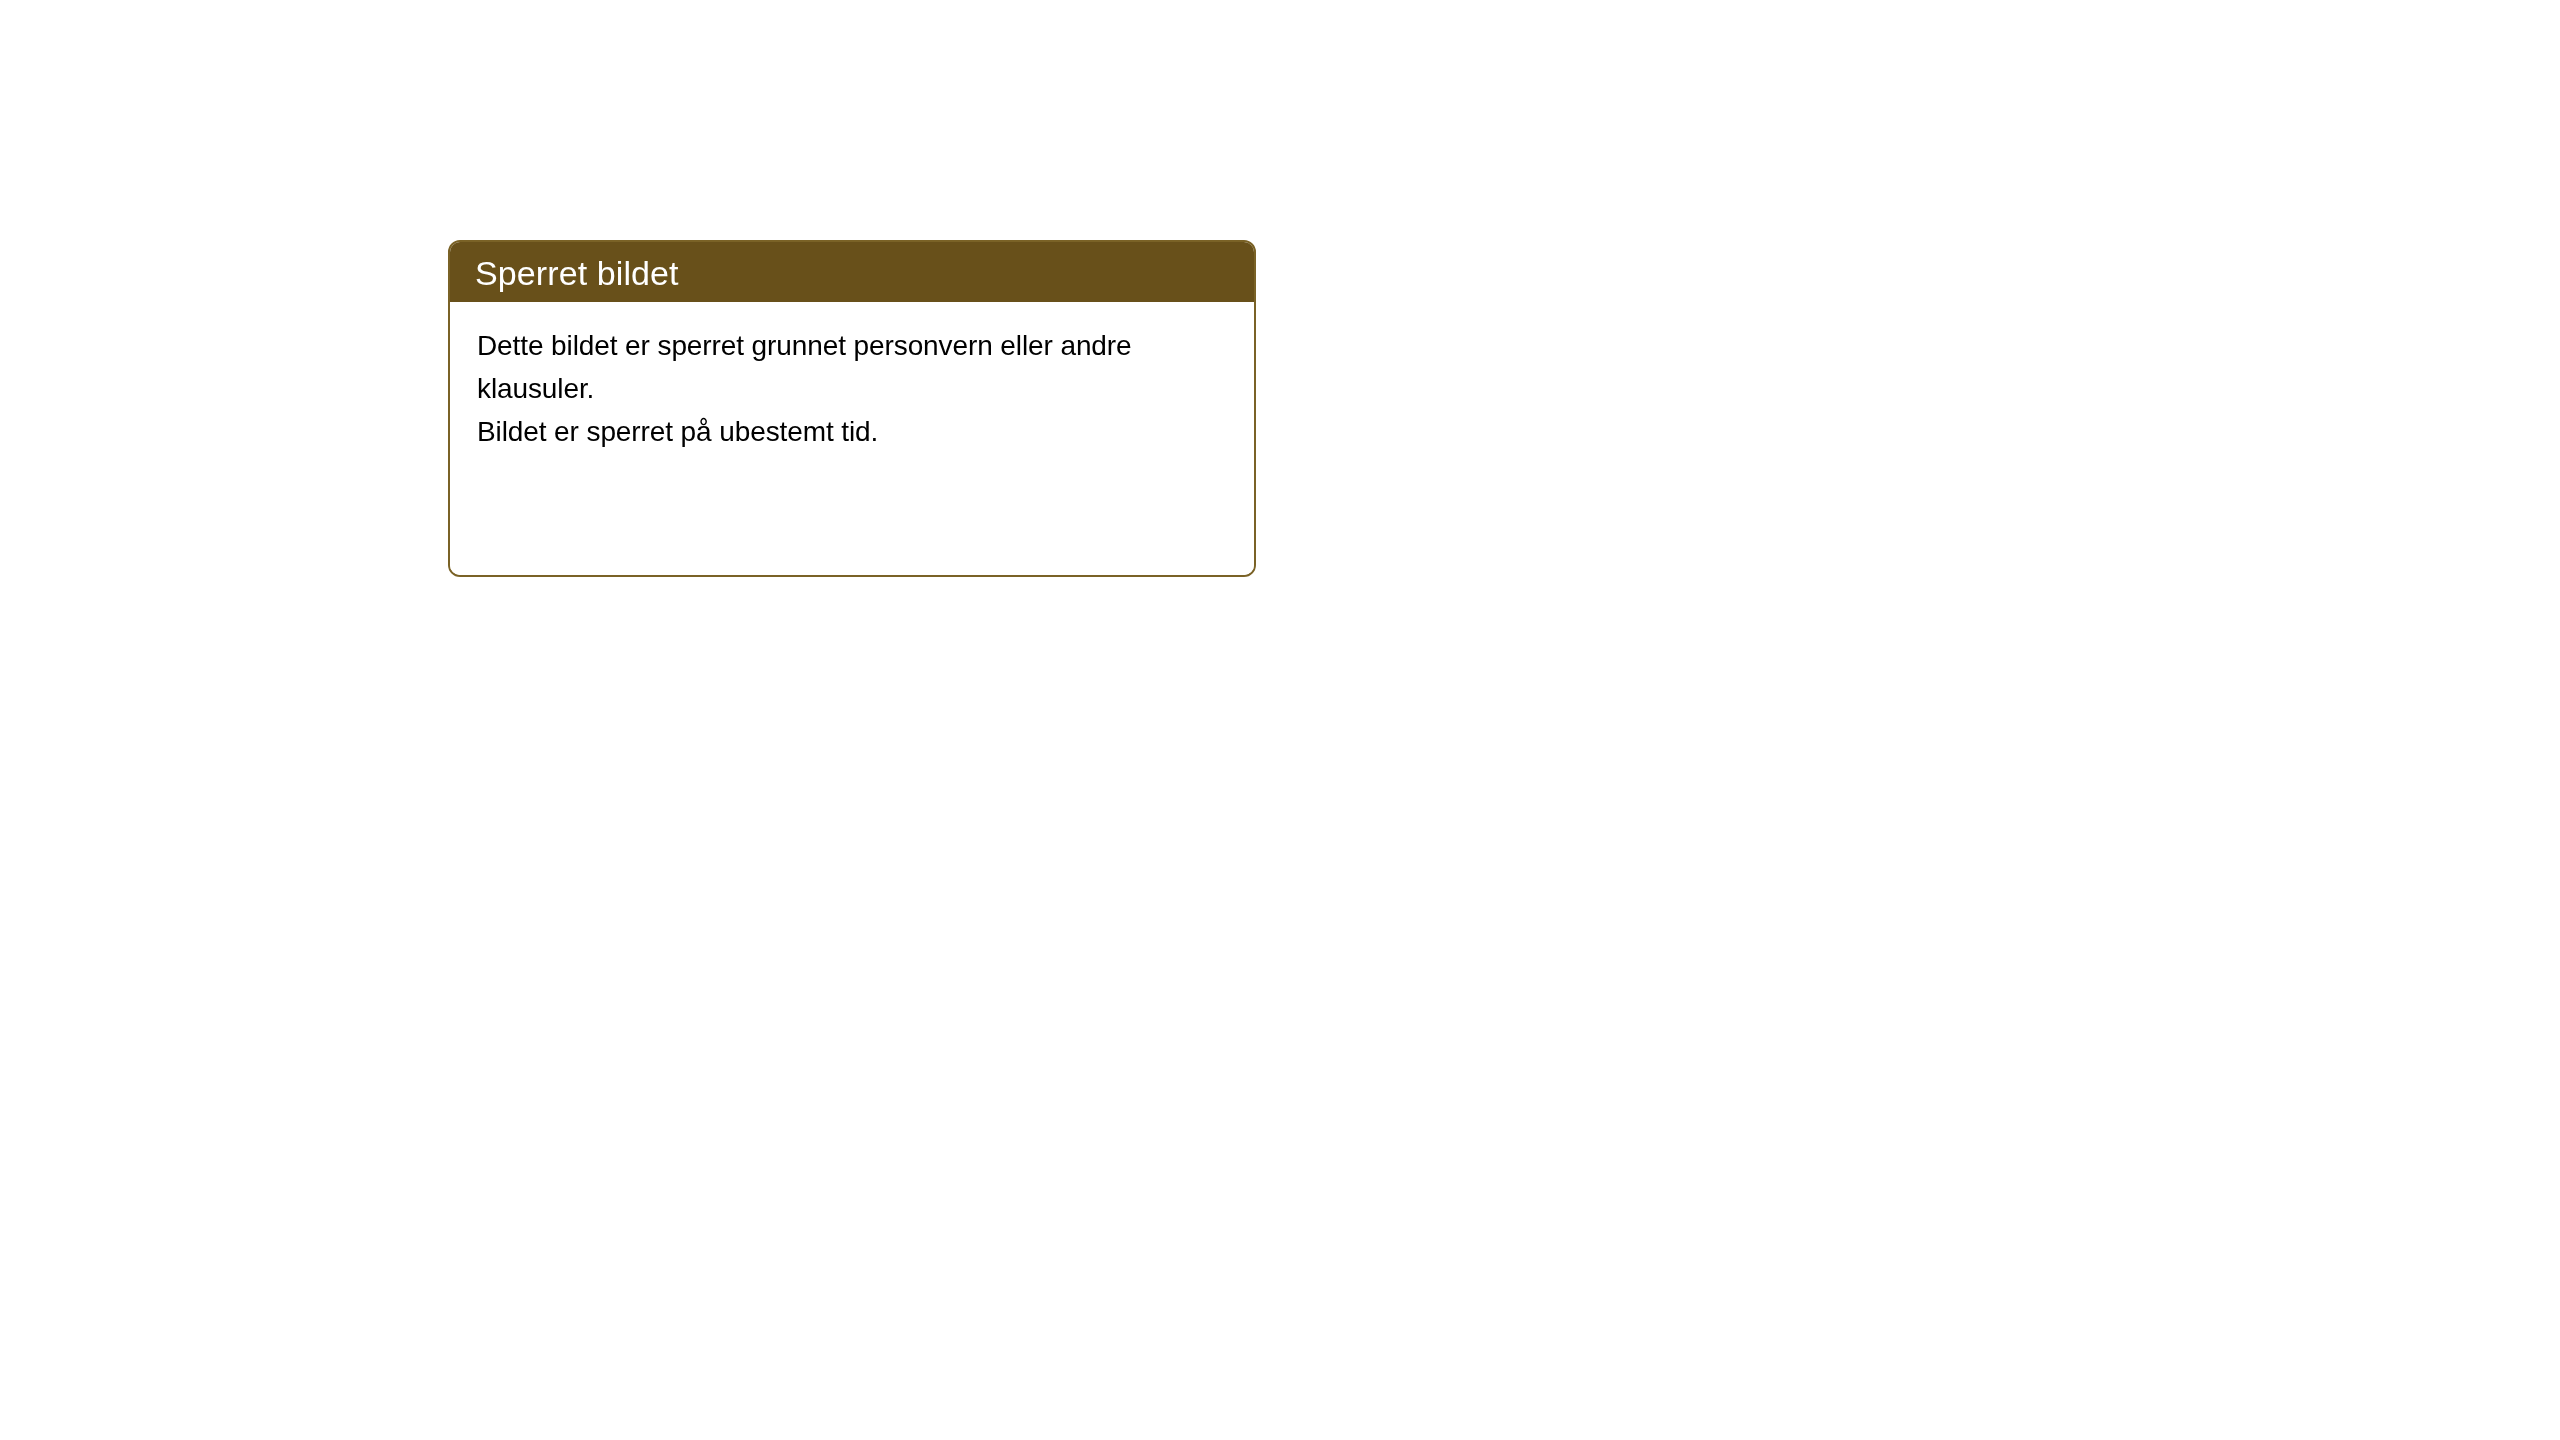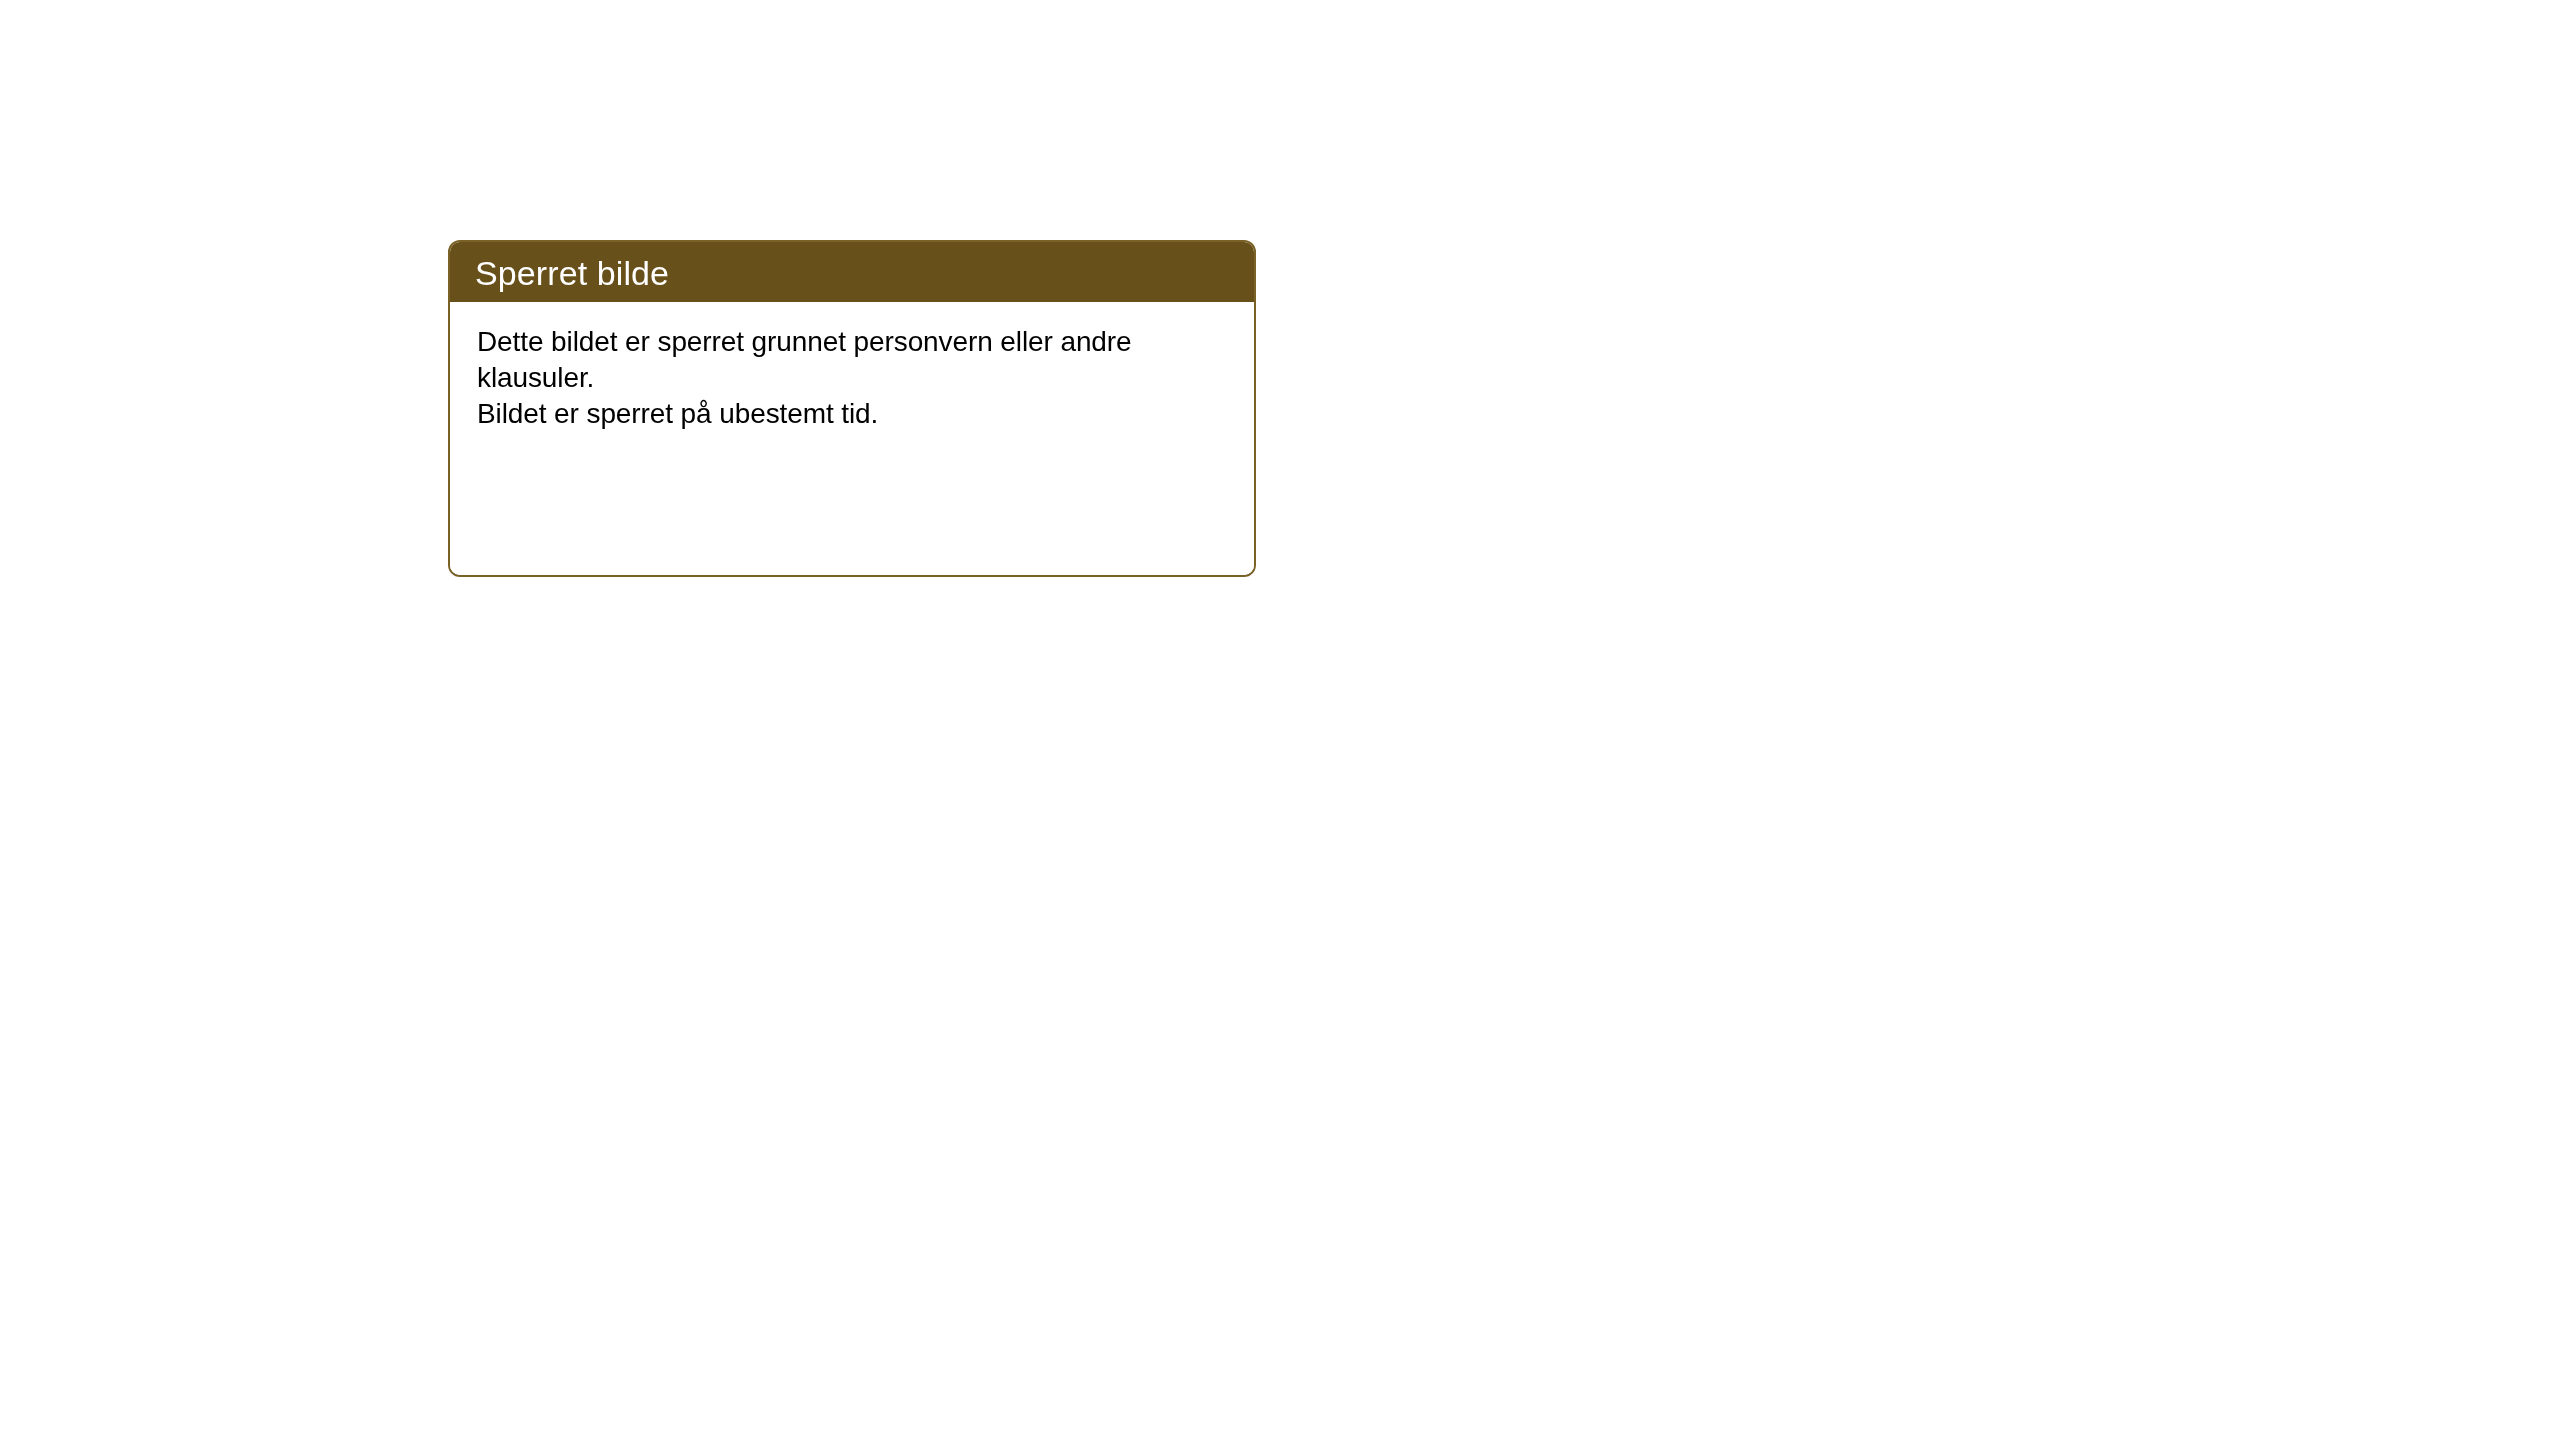--- a/index.html
+++ b/index.html
@@ -55,35 +55,35 @@
 
   .notice-body {
     flex: 1 1 auto;
     padding: 22px 24px 0 27px;
     background: #ffffff;
   }
 
   .notice-para {
     color: #000000;
     font-size: 28px;
-    line-height: 36px;
+    line-height: 43px;
     margin: 0;
     letter-spacing: -0.1px;
   }
 
   .notice-para + .notice-para {
   }
 </style>
 </head>
 <body>
 
 <div id="notice-area">
 
   <div class="notice-card card-no">
-    <div class="notice-header">Sperret bilde</div>
+    <div class="notice-header">Sperret bildet</div>
     <div class="notice-body">
       <p class="notice-para">Dette bildet er sperret grunnet personvern eller andre klausuler.</p>
       <p class="notice-para">Bildet er sperret på ubestemt tid.</p>
     </div>
   </div>
 
 
 </div>
 
 </body></html>

